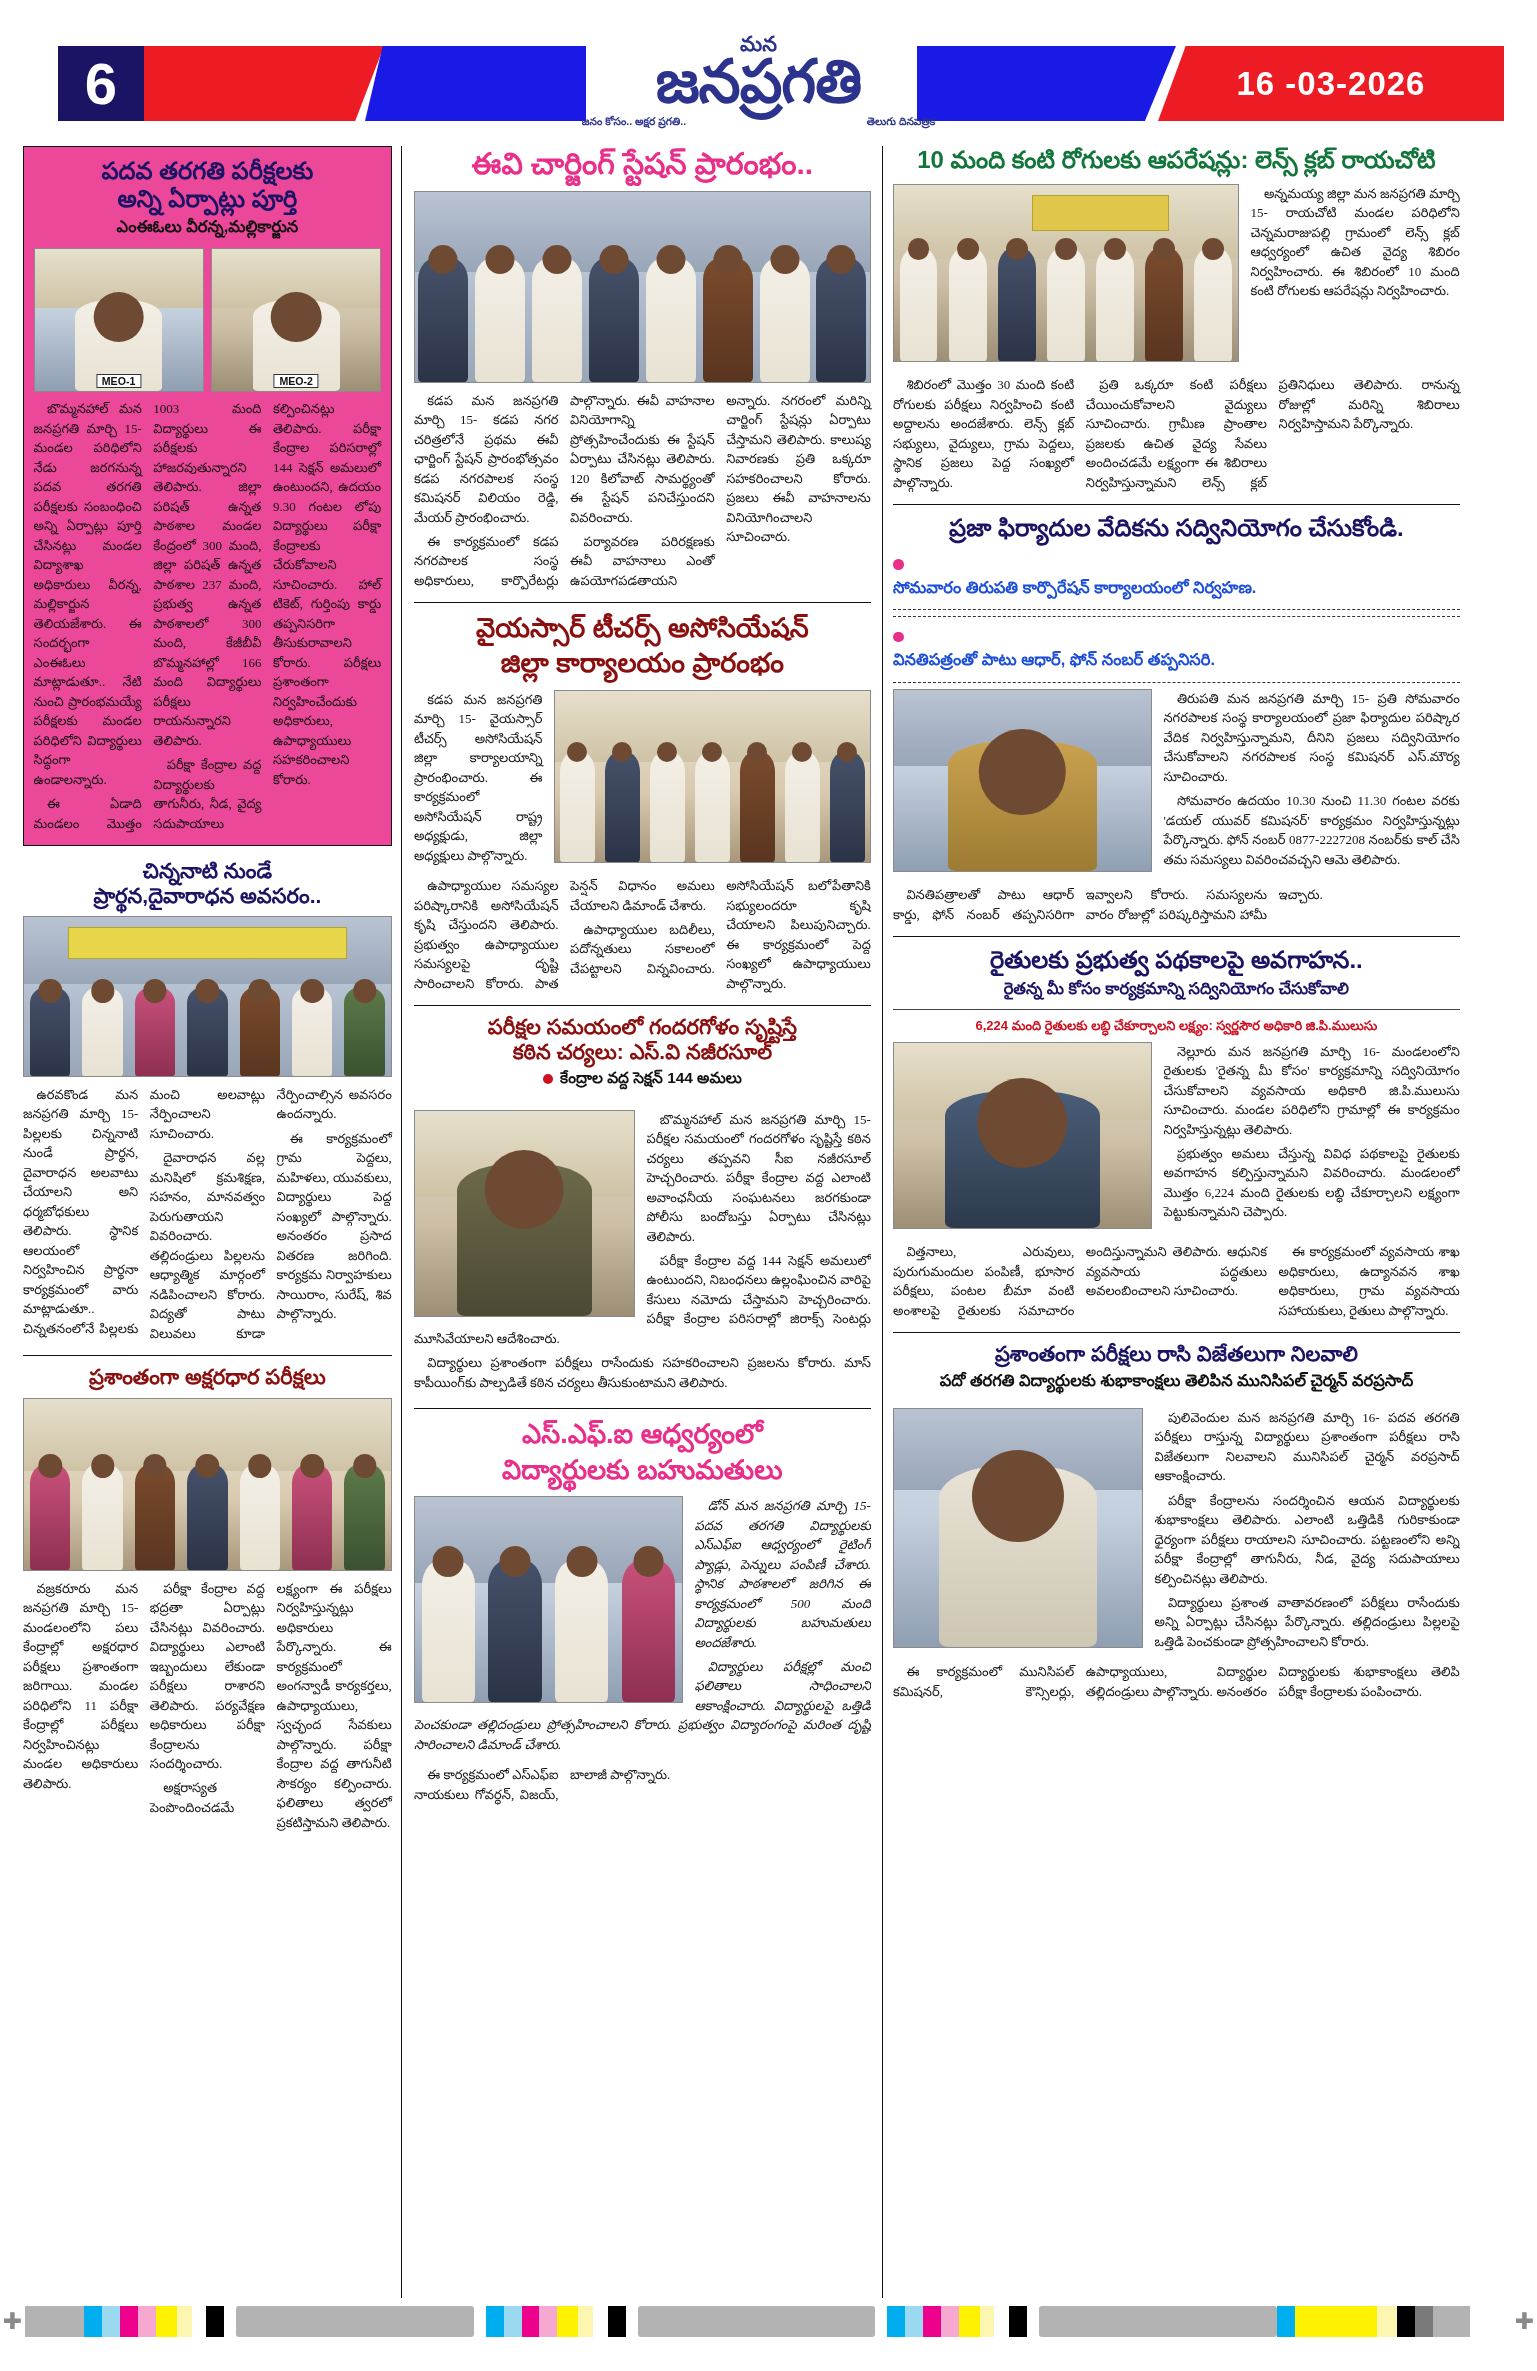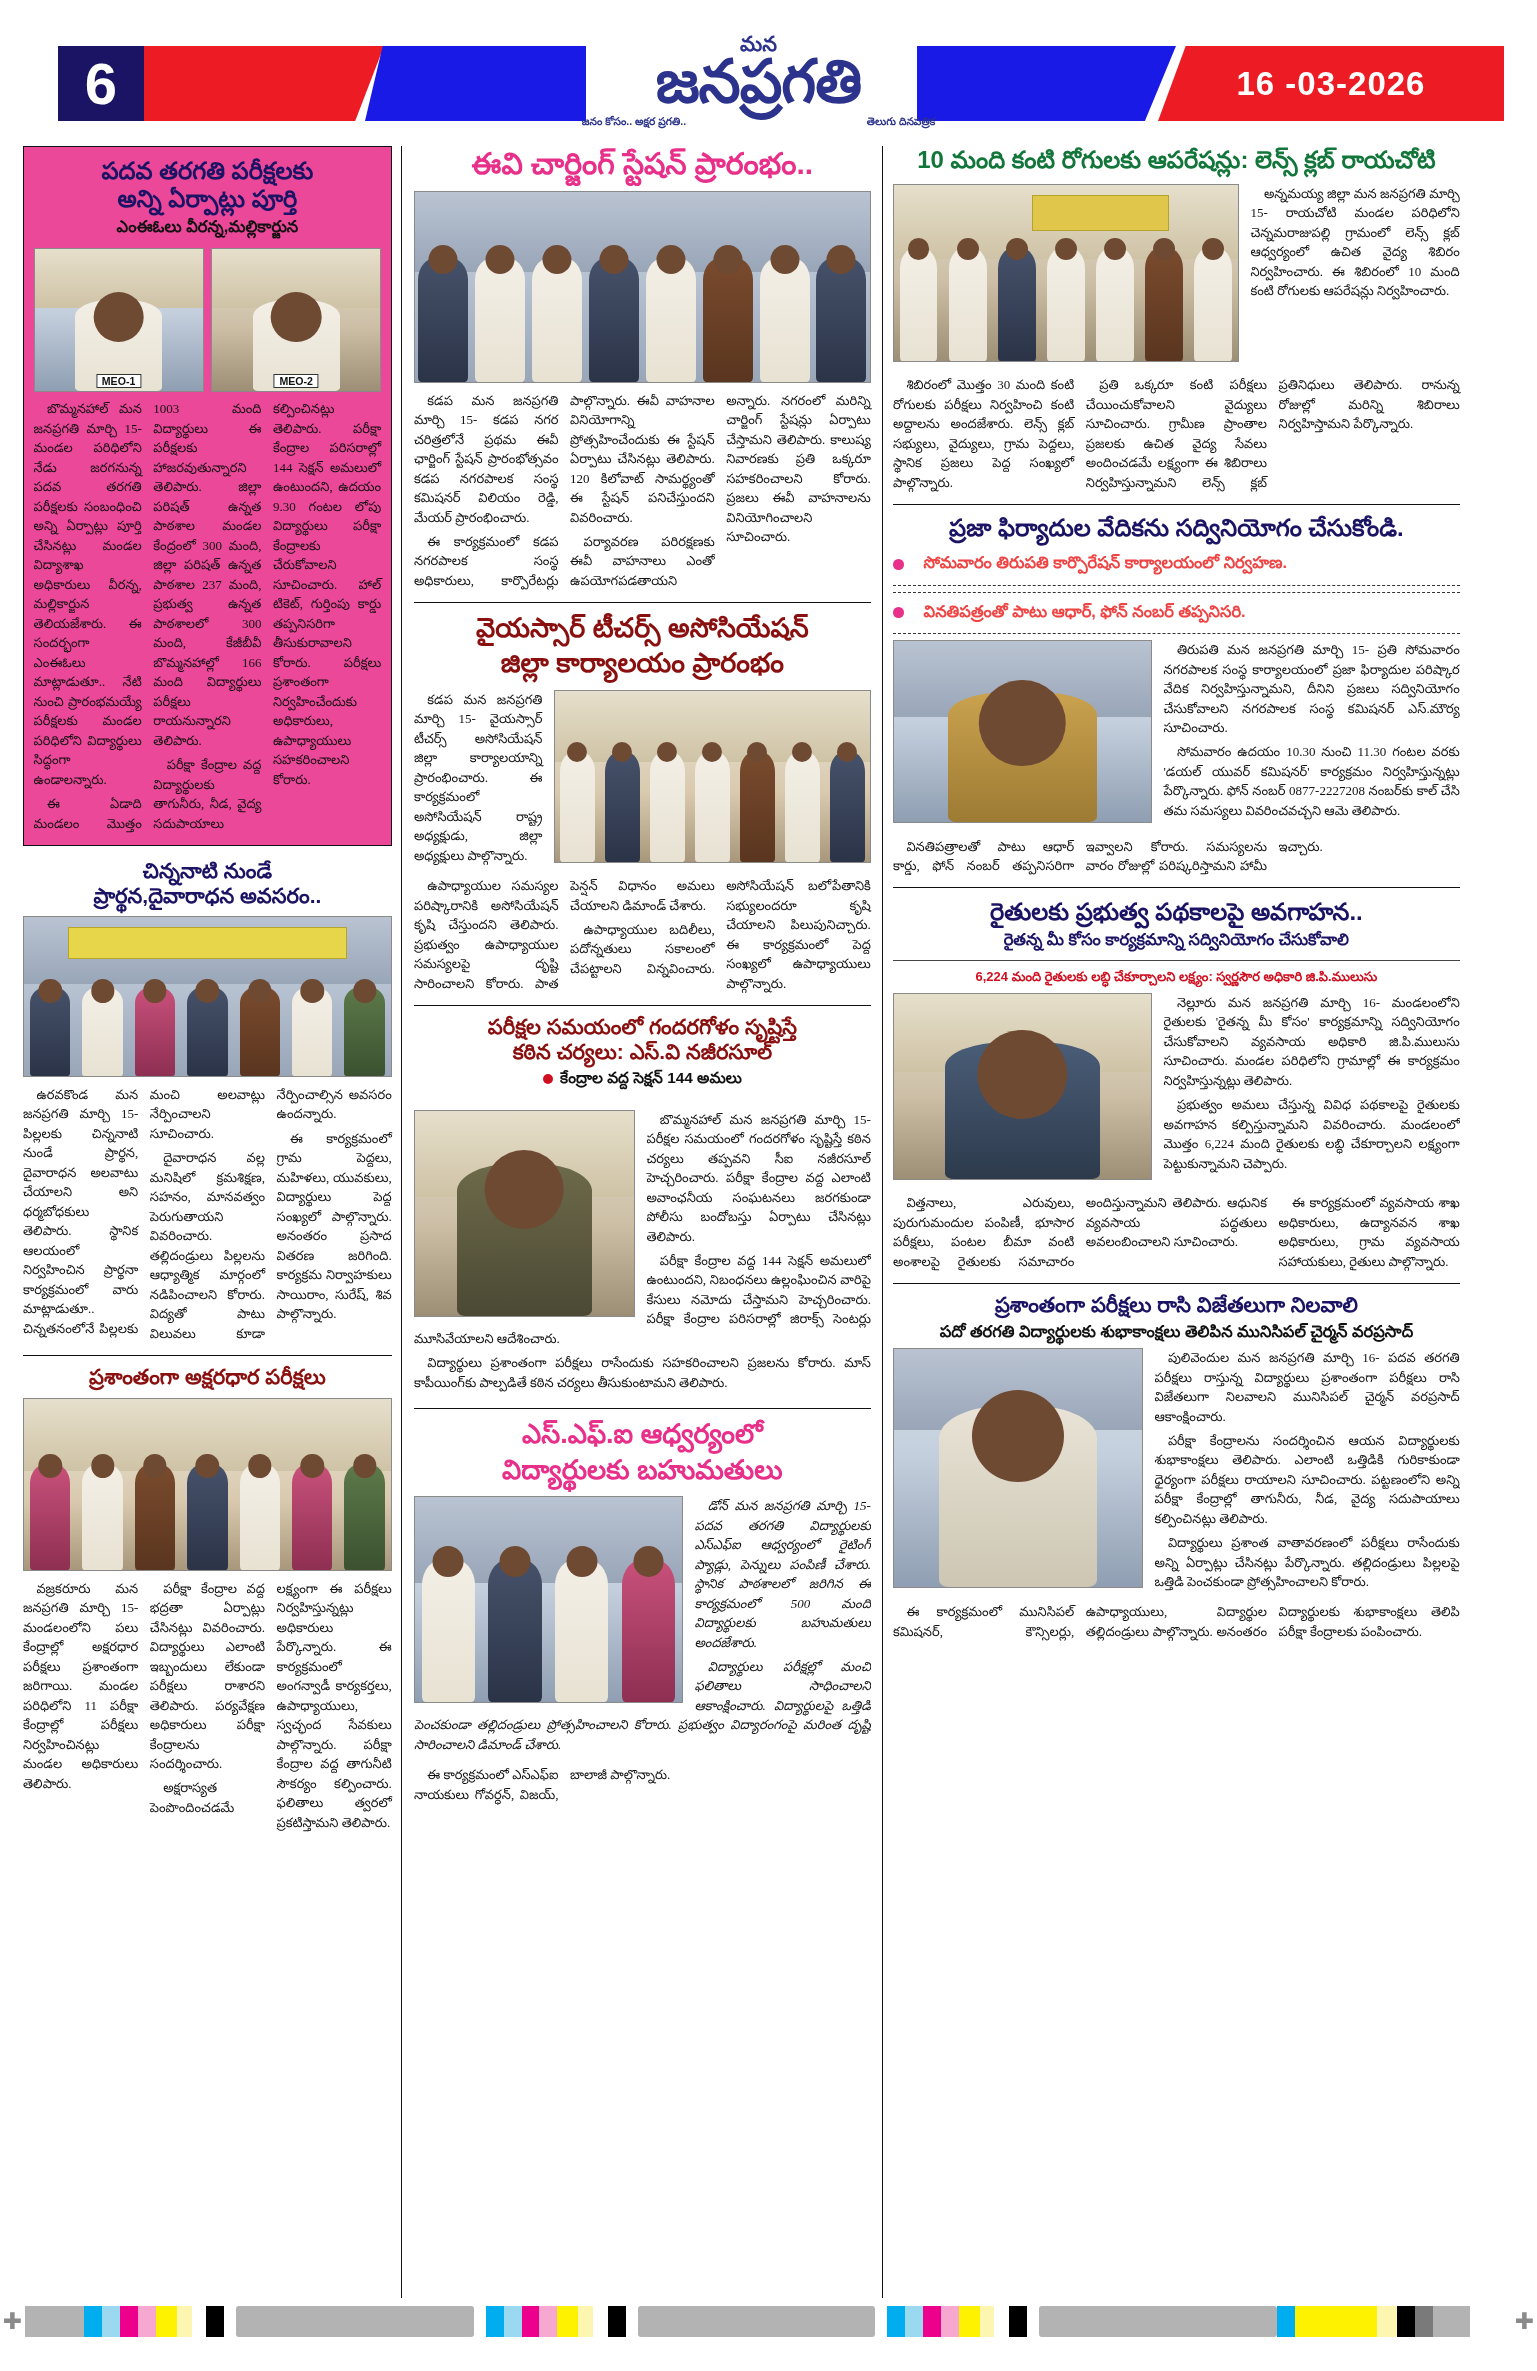--- a/index.html
+++ b/index.html
@@ -111,22 +111,22 @@
             padding:0 4.8px; color:#111; }
 
   
   .body { font-size:13px; line-height:1.5; color:#111; text-align:justify;
           font-family:"Liberation Serif", serif; }
   .body.three { column-count:3; column-gap:11.5px; }
   .body p { margin:0 0 4.8px; text-indent:13.4px; }
 
   
   .bullets { margin:7.7px 0 3.8px; }
-  .bullet-row { display:flex; align-items:flex-start; gap:20px;
-                font-size:16.3px; font-weight:bold; color:#ef4444; padding:2.9px 0; }
+  .bullet-row { display:flex; align-items:flex-start; gap:8px;
+                font-size:16.3px; font-weight:bold; color:#1d4ed8; padding:2.9px 0;flex-direction:column; }
   .bdot { width:10.6px; height:10.6px; border-radius:50%; background:#e8308a; margin-top:5.8px; flex:0 0 auto; }
 
   .kicker { text-align:center; font-size:13px; font-weight:bold; color:#111; margin:2.9px 0 5.8px; }
   .kicker-red { color:#cf1020; }
 
   .redline-item { display:flex; align-items:center; gap:6.7px; justify-content:center;
                   font-size:15.4px; font-weight:bold; color:#111; margin:3.8px 0; }
   .redline-item .bdot { background:#cf1020; margin-top:0; }
 
   
@@ -547,21 +547,21 @@
             <p>విత్తనాలు, ఎరువులు, పురుగుమందుల పంపిణీ, భూసార పరీక్షలు, పంటల బీమా వంటి అంశాలపై రైతులకు సమాచారం అందిస్తున్నామని తెలిపారు. ఆధునిక వ్యవసాయ పద్ధతులు అవలంబించాలని సూచించారు.</p>
             <p>ఈ కార్యక్రమంలో వ్యవసాయ శాఖ అధికారులు, ఉద్యానవన శాఖ అధికారులు, గ్రామ వ్యవసాయ సహాయకులు, రైతులు పాల్గొన్నారు.</p>
           </div>
         </div>
 
         <hr class="rule">
 
         <div>
           <div class="hl hl-navy hl-sm">ప్రశాంతంగా పరీక్షలు రాసి విజేతలుగా నిలవాలి</div>
           <div class="sub">పదో తరగతి విద్యార్థులకు శుభాకాంక్షలు తెలిపిన మునిసిపల్ చైర్మన్ వరప్రసాద్</div>
-          <div class="wrap" style="margin-top:3px;">
+          <div class="wrap" style="margin-top:14px;">
             <div class="photo scene-c left" style="width:250px; height:240px;">
               <div class="ph-in">
                 <div class="backdrop bd-hall" style="height:34%"></div>
                 <div class="figs" style="height:76%">
                   <div class="fig" style="width:64%; background:linear-gradient(180deg,#e8e3d6 0%,#cdc6b3 100%);">
                     <span class="head-dot"></span>
                   </div>
                 </div>
               </div>
             </div>

